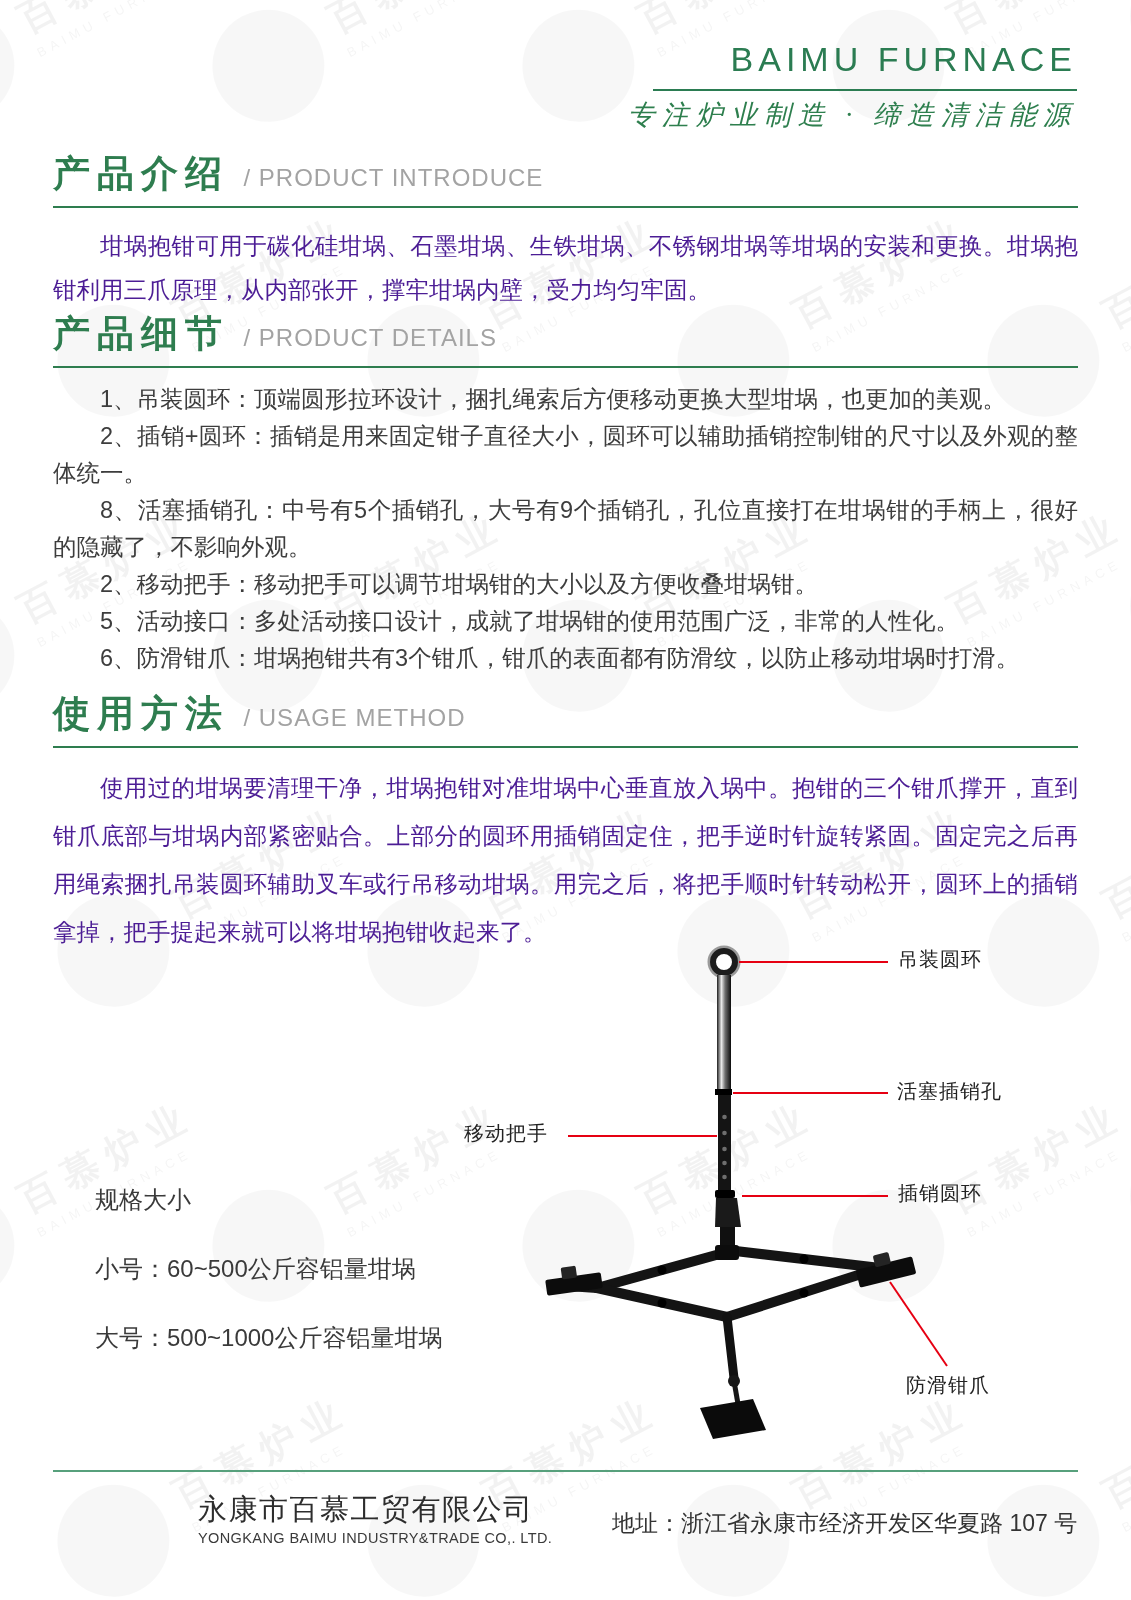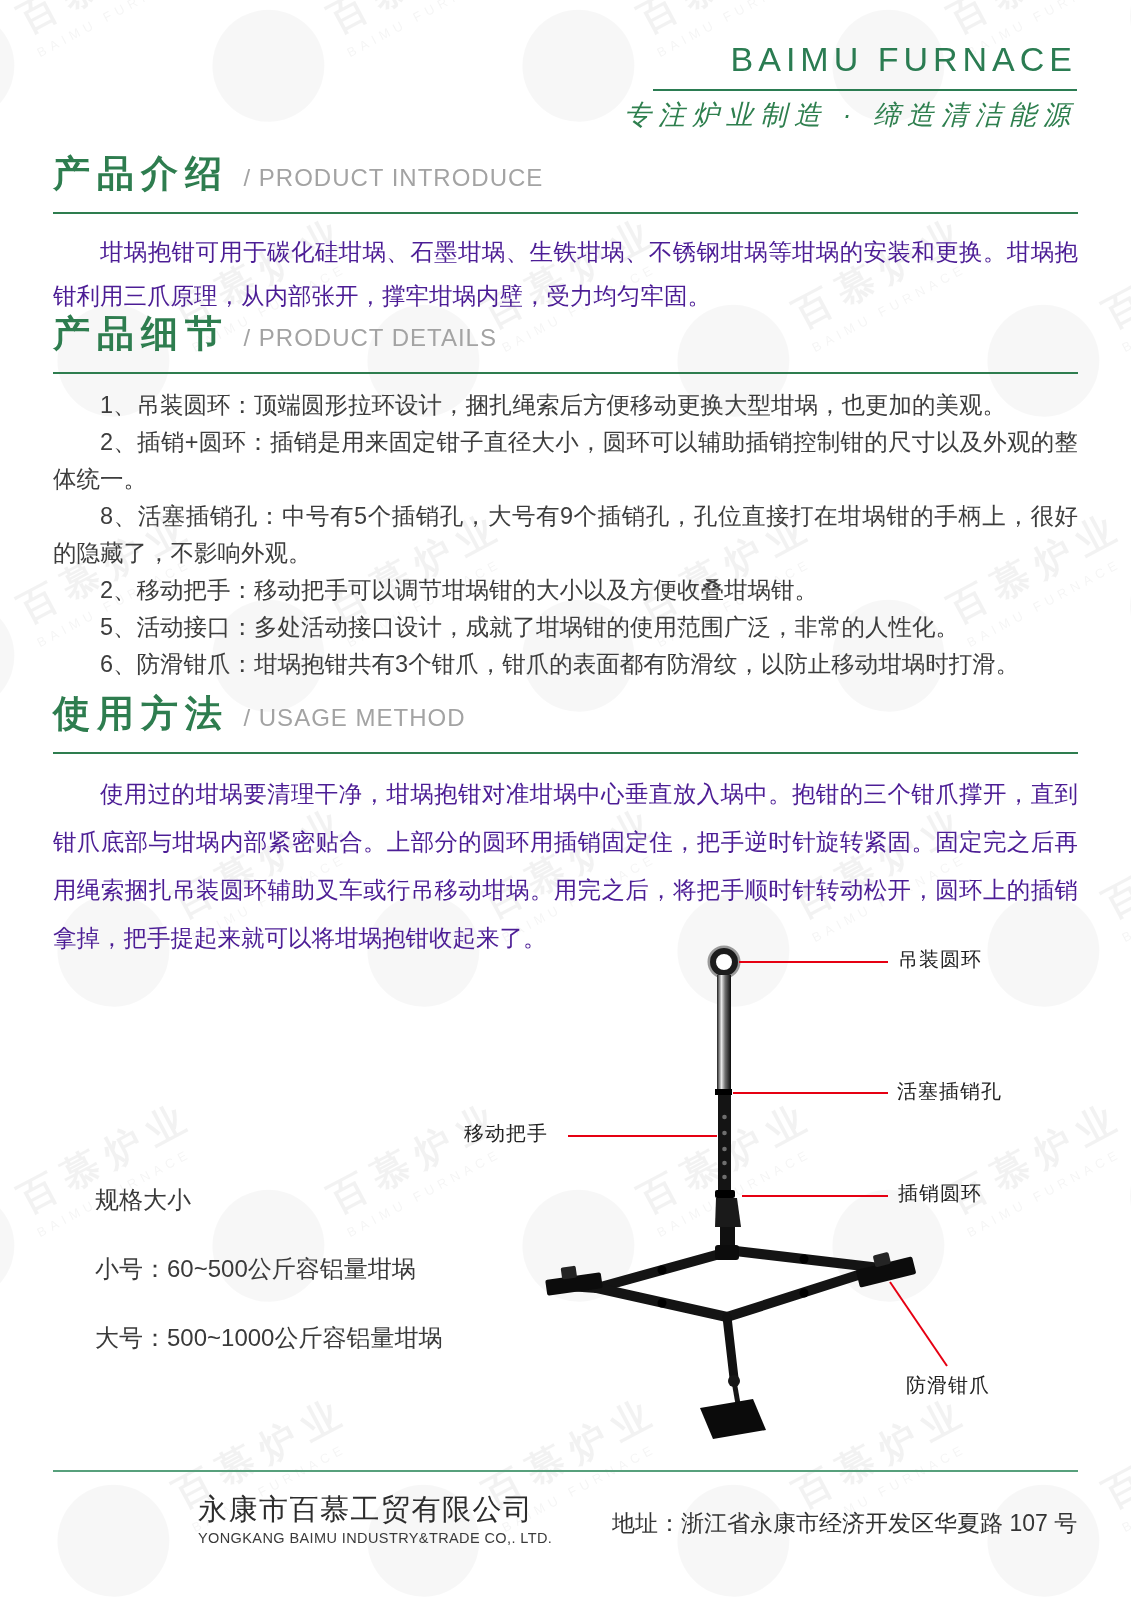--- a/index.html
+++ b/index.html
@@ -16,24 +16,24 @@
   .wm-circle{width:112px;height:112px;border-radius:50%;background:rgba(0,0,0,0.032);flex:0 0 auto;}
   .wm-cn{display:block;font-size:38px;font-weight:bold;letter-spacing:10px;color:rgba(0,0,0,0.05);}
   .wm-en{display:block;font-size:13px;letter-spacing:5px;color:rgba(0,0,0,0.045);margin-top:2px;}
   
   .content{position:absolute;inset:0;z-index:1;}
   
   .logo-block{position:absolute;top:40px;right:54px;text-align:right;}
   .logo-text{font-size:34px;letter-spacing:5px;color:#2b7c52;font-weight:400;}
   .logo-rule{height:2px;background:#2b7c52;width:424px;margin:10px 0 6px auto;}
   .tagline{font-size:27px;font-style:italic;letter-spacing:7px;color:#2e7f4e;
-           font-family:Liberation Sans, sans-serif;}
+           font-family:Liberation Serif, serif;}
   
   .section{position:absolute;left:53px;width:1025px;}
-  .sec-head{border-bottom:2px solid #2e7d4f;padding-bottom:9px;line-height:44px;}
+  .sec-head{border-bottom:2px solid #2e7d4f;padding-bottom:3px;line-height:44px;}
   .sec-cn{font-size:37px;font-weight:bold;letter-spacing:7px;color:#2e7d4f;}
   .sec-en{font-size:24px;color:#a3a3a3;letter-spacing:1px;margin-left:10px;}
   .para{margin:16px 0 0 0;font-size:23.5px;line-height:44px;text-align:justify;
         text-indent:2em;color:#4c1d95;}
   .para.usage{line-height:48px;}
   .items{margin-top:13px;}
   .item{margin:0;font-size:23.5px;line-height:37px;text-align:justify;text-indent:2em;color:#3d3d3d;}
   
   .figure{position:absolute;left:0;top:920px;width:1131px;height:545px;}
   .fig-svg{position:absolute;left:0;top:0;}

